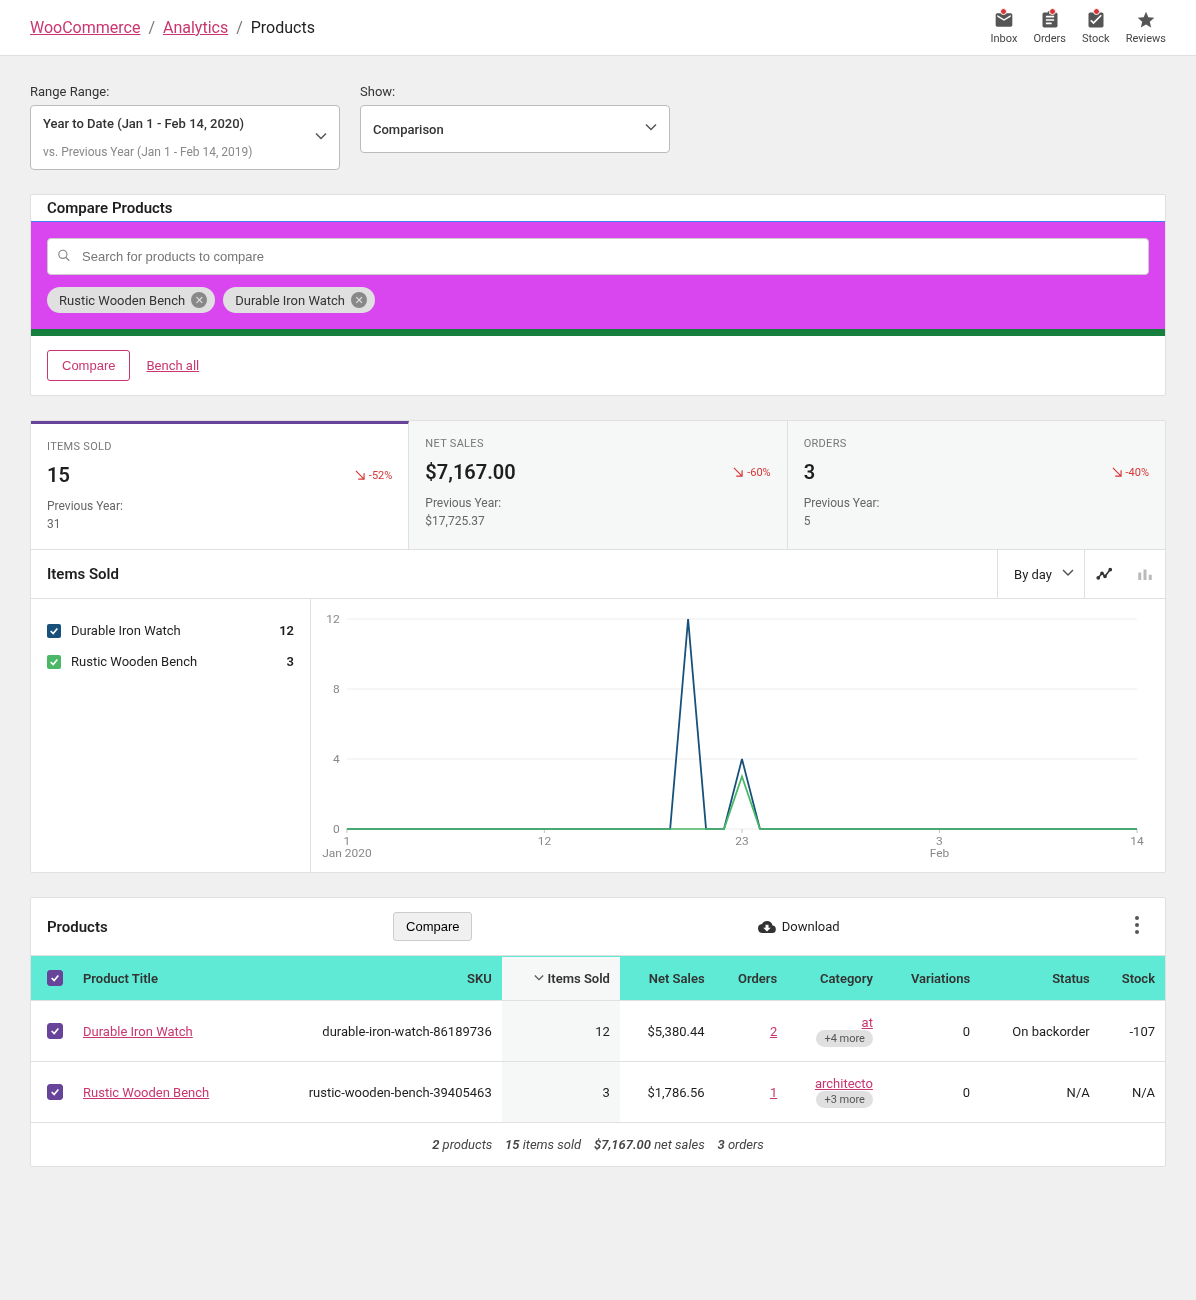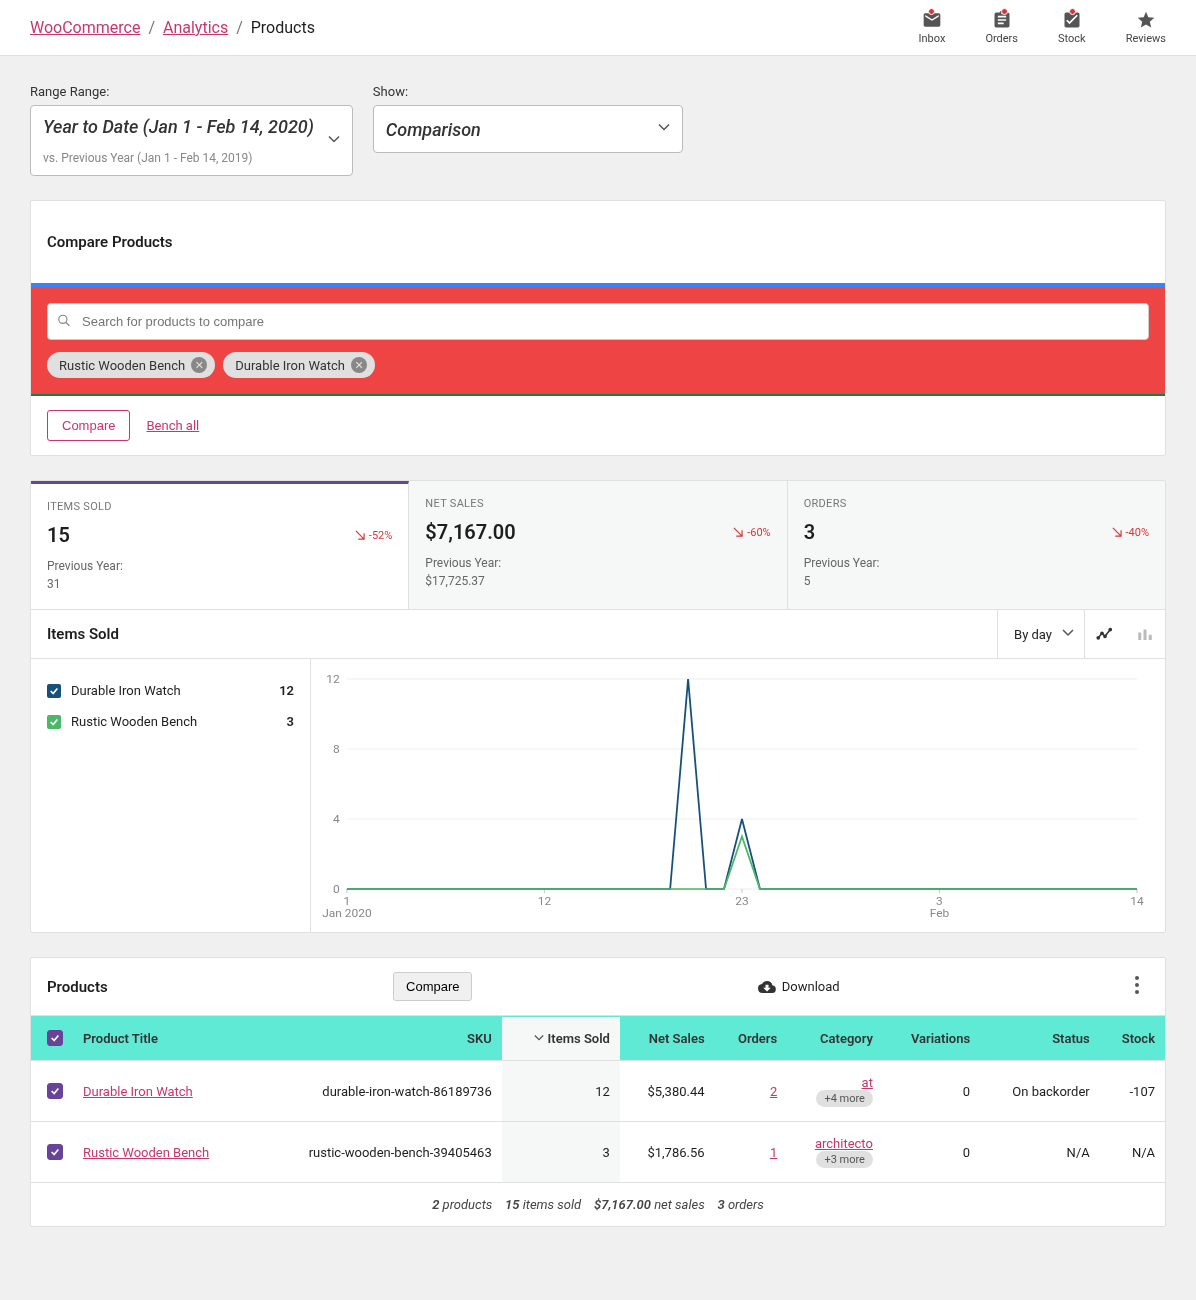--- a/index.html
+++ b/index.html
@@ -2,35 +2,35 @@
 <html><head>
 <meta charset="utf-8">
 <style>
 * { box-sizing: border-box; margin: 0; padding: 0; }
 body { font-family: -apple-system, BlinkMacSystemFont, "Segoe UI", Roboto, sans-serif; background: #f0f0f1; color: #1e1e1e; font-size: 13px; }
 a { color: #c9356e; text-decoration: underline; cursor: pointer; }
 .header { display: flex; justify-content: space-between; align-items: center; padding: 10px 30px; background: #fff; border-bottom: 1px solid #e0e0e0;}
 .breadcrumb { font-size: 16px; }
 .breadcrumb span.sep { color: #777; margin: 0 4px; }
 .breadcrumb .current { color: #1e1e1e; text-decoration: none; }
-.header-icons { display: flex; gap: 40px; }
+.header-icons { display: flex; gap: 16px; }
 .header-icon { display: flex; flex-direction: column; align-items: center; font-size: 11px; color: #444; cursor: pointer; position: relative; }
 .header-icon svg { width: 20px; height: 20px; fill: #555; margin-bottom: 2px; }
 .header-icon .dot { position: absolute; top: -2px; right: 10px; width: 7px; height: 7px; background: #d63638; border-radius: 50%; border: 1px solid #fff; }
 .container { padding: 28px 30px; }
 .filter-row { display: flex; gap: 20px; margin-bottom: 24px; }
 .filter-group label { display:block; font-size: 13px; color: #333; margin-bottom: 6px; }
 .select-box { background: #fff; border: 1px solid #bbb; border-radius: 4px; padding: 10px 38px 10px 12px; min-width: 310px; position: relative; cursor: pointer; }
-.select-box .main { font-size: 18px; color: #333; font-weight: 500; font-style: italic; }
+.select-box .main { font-size: 13px; color: #333; font-weight: 500; }
 .select-box .sub { font-size: 12px; color: #888; margin-top: 14px;}
 .select-box.small { min-width: 310px; display:flex; align-items:center; height:48px; }
 .select-box .chev { position: absolute; right: 12px; top: 50%; transform: translateY(-50%); }
 .panel { background: #fff; border: 1px solid #e0e0e0; border-radius: 2px; margin-bottom: 24px; }
-.panel-header { padding: 32px 16px; font-weight: 600; font-size: 15px; border-bottom: 4px solid #3b82f6;}
-.compare-body { background: #ef4444; padding: 16px; border-bottom: 2px solid #15803d; }
+.panel-header { padding: 4px 16px; font-weight: 600; font-size: 15px; border-bottom: 1px solid #3b82f6;}
+.compare-body { background: #d946ef; padding: 16px; border-bottom: 7px solid #15803d; }
 .search-wrap { position: relative; }
 .search-input { width: 100%; padding: 10px 10px 10px 34px; border: 1px solid #ccc; border-radius: 4px; font-size: 13px; background:#fff; }
 .search-icon { position: absolute; left: 10px; top: 50%; transform: translateY(-50%); color: #888; }
 .tags { margin-top: 12px; display: flex; gap: 8px; flex-wrap: wrap; }
 .tag { background: #e0e0e0; border-radius: 14px; padding: 5px 8px 5px 12px; display: flex; align-items: center; font-size: 13px; color: #333;}
 .tag .remove { margin-left: 6px; width: 16px; height: 16px; border-radius:50%; background:#888; color:#e0e0e0; display:flex; align-items:center; justify-content:center; font-size:11px; cursor:pointer;}
 .compare-footer { padding: 14px 16px; display: flex; align-items: center; gap: 16px; }
 .btn-outline { background: #fff; border: 1px solid #c9356e; color: #c9356e; padding: 7px 14px; border-radius: 3px; font-size: 13px; cursor: pointer; }
 .stats-row { display: flex; }
 .stat-card { flex: 1; padding: 16px; border-right: 1px solid #e0e0e0; position: relative;}

